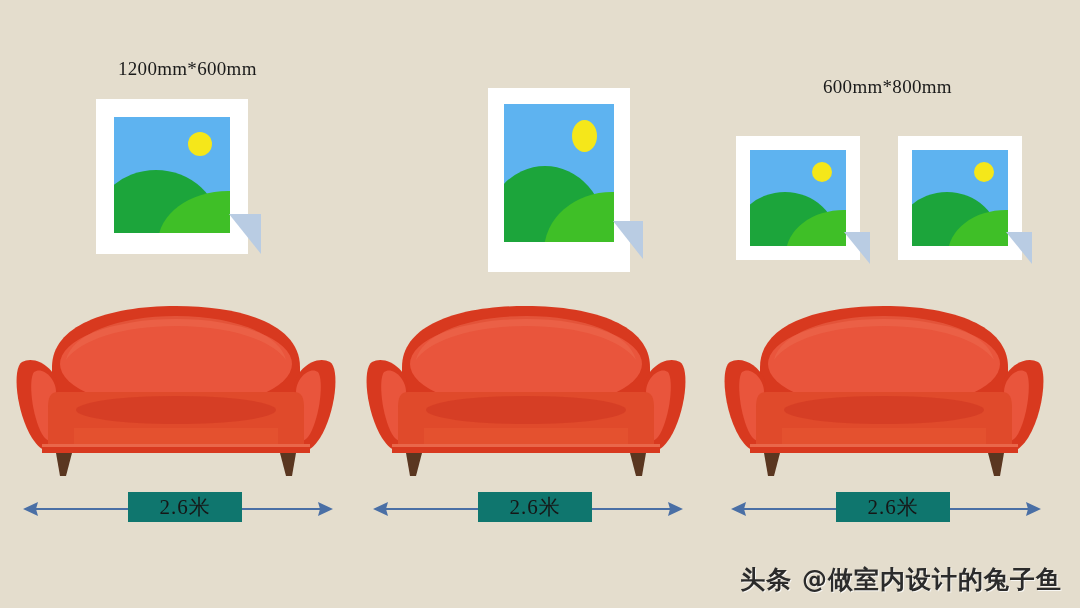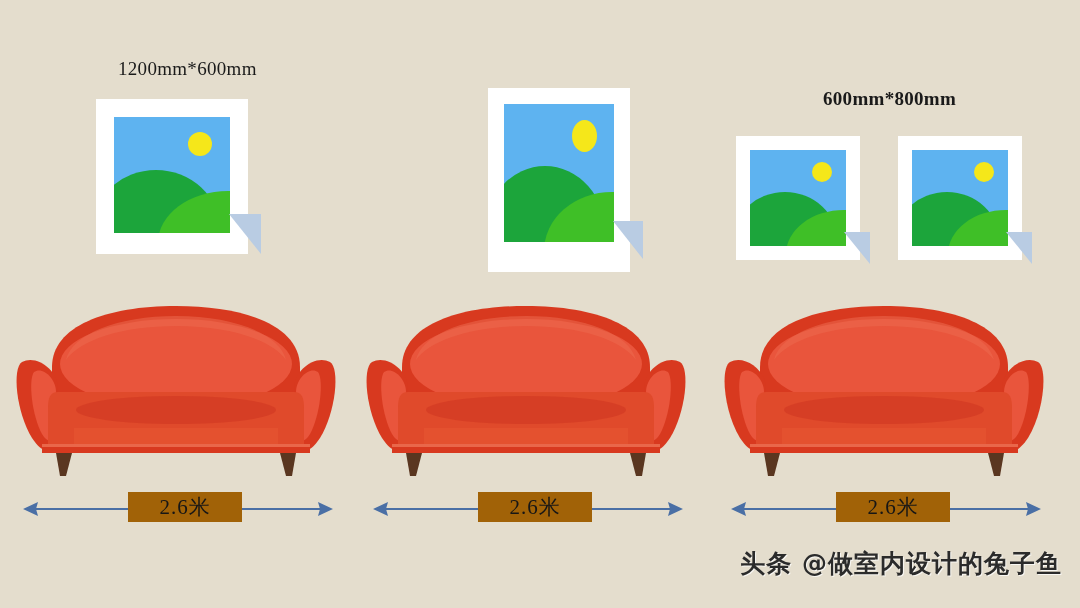--- a/index.html
+++ b/index.html
@@ -70,30 +70,30 @@
   .measure svg { position: absolute; left: 0; top: 0; }
   .measure-text {
     position: absolute;
     top: 0;
     text-align: center;
     color: #161616;
     font-size: 21px;
     font-family: "Liberation Serif", "DejaVu Serif", serif;
     letter-spacing: 1px;
     white-space: nowrap;
-    background: #a16207;
+    background: #0f766e;
     padding: 0 7px;
     line-height: 30px;
   }
 
   
   #watermark {
     position: absolute;
     right: 18px;
-    bottom: 28px;
+    bottom: 12px;
     font-family: "DejaVu Sans", "Liberation Sans", sans-serif;
     font-size: 25px;
     font-weight: bold;
     color: #2B2B2B;
     letter-spacing: 1px;
     text-shadow: 1px 1px 0 rgba(255,255,255,0.75);
     white-space: nowrap;
   }
 </style>
 </head>
@@ -187,21 +187,21 @@
 
   <div class="measure" style="left:372px; top:492px; width:312px;">
     <svg width="312" height="34" viewBox="0 0 312 34">
       <line x1="10" y1="17" x2="302" y2="17" stroke="#4A6FA5" stroke-width="2.2"></line>
       <path d="M1 17 L16 10 L14 17 L16 24 Z" fill="#4A6FA5"></path>
       <path d="M311 17 L296 10 L298 17 L296 24 Z" fill="#4A6FA5"></path>
     </svg>
     <div class="measure-text" style="left:106px; width:100px;">2.6米</div>
   </div>
 
-  <div class="size-label" style="left:823px; top:88px;font-weight:bold;">600mm*800mm</div>
+  <div class="size-label" style="left:823px; top:76px;">600mm*800mm</div>
 
   <div class="frame-group" style="left:736px; top:136px; width:124px; height:124px;">
     <div class="frame"></div>
     <div class="photo" style="left:14px; top:14px; width:96px; height:96px;">
       <div class="hill-dark" style="left:-18px; top:42px; width:106px; height:100px;"></div>
       <div class="hill-light" style="left:36px; top:60px; width:116px; height:88px;"></div>
       <div class="sun" style="left:62px; top:12px; width:20px; height:20px;"></div>
     </div>
     <div class="fold" style="left:108px; top:96px;">
       <svg width="26" height="32" viewBox="0 0 26 32">

